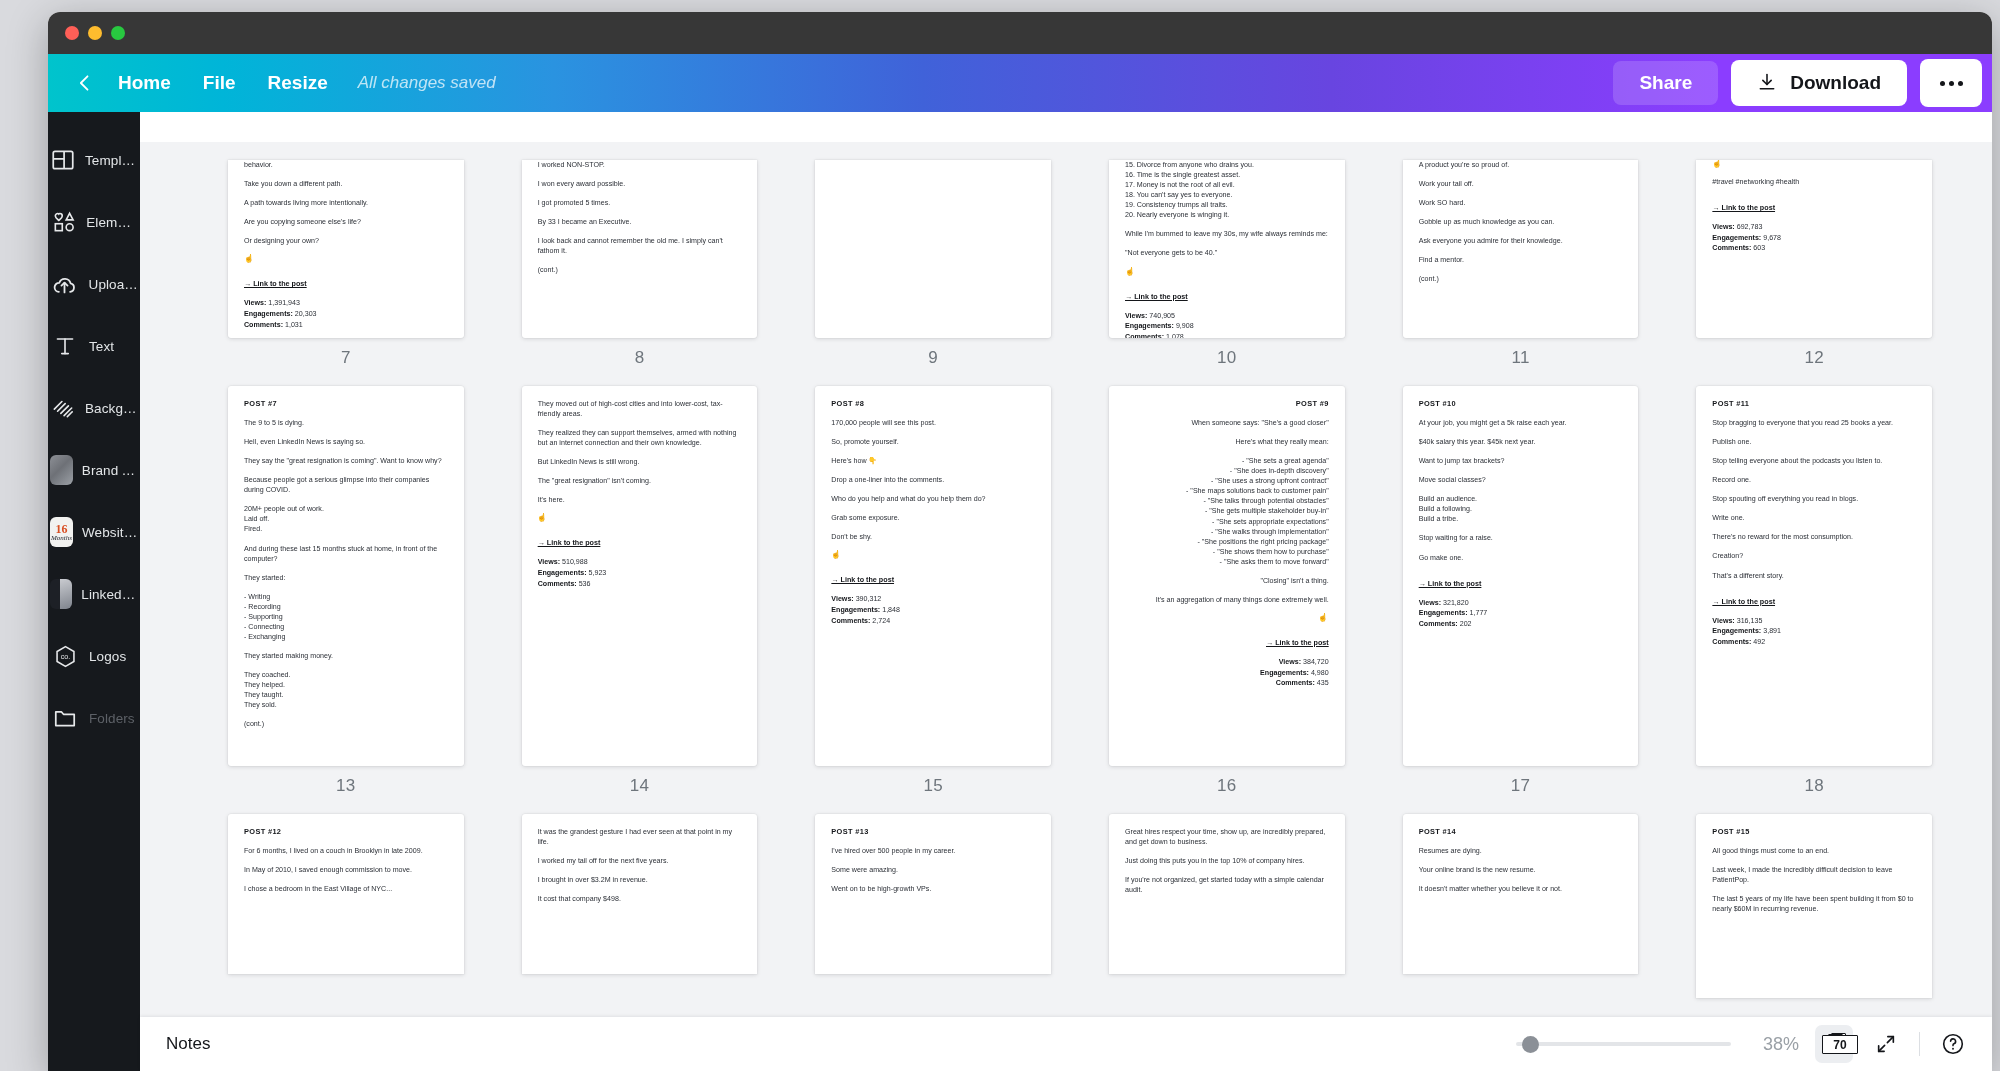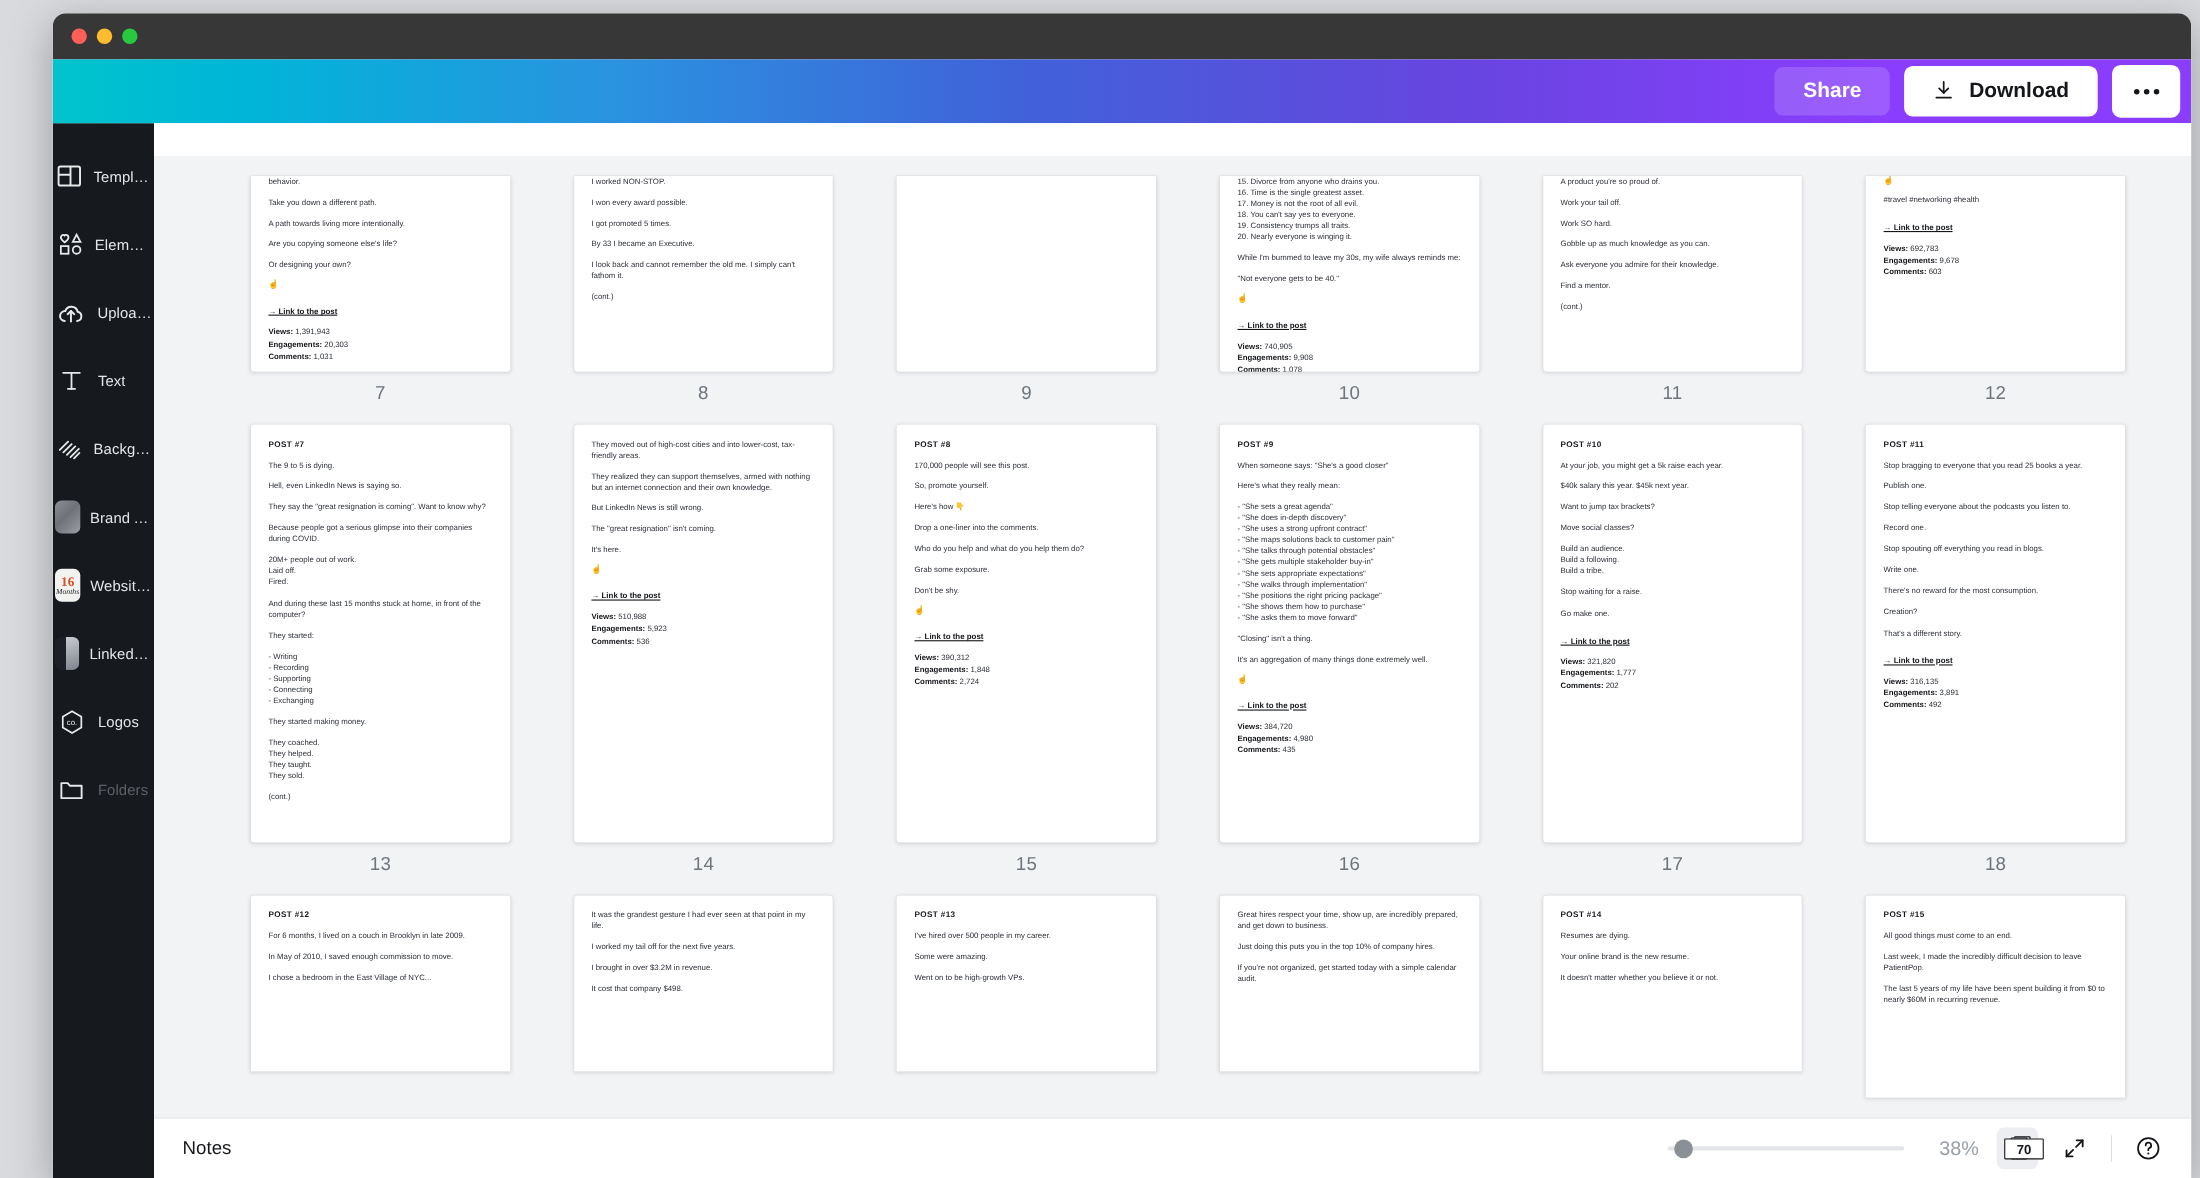--- a/index.html
+++ b/index.html
@@ -274,20 +274,31 @@
 <div id="desktop">
   <div id="app-window">
 
     <div id="titlebar">
       <span class="traffic t-red"></span>
       <span class="traffic t-yellow"></span>
       <span class="traffic t-green"></span>
     </div>
 
     <div id="topbar">
+      <div class="tb-left">
+        <span class="tb-chev">
+          <svg width="20" height="20" viewBox="0 0 24 24" fill="none" stroke="#fff" stroke-width="2.2" stroke-linecap="round" stroke-linejoin="round">
+            <polyline points="15 4 7 12 15 20"></polyline>
+          </svg>
+        </span>
+        <span class="tb-item">Home</span>
+        <span class="tb-item">File</span>
+        <span class="tb-item">Resize</span>
+        <span class="tb-saved">All changes saved</span>
+      </div>
 
 
       <div class="tb-right">
         <button class="btn-share">Share</button>
         <button class="btn-download">
           <span style="display:flex">
             <svg width="20" height="20" viewBox="0 0 24 24" fill="none" stroke="#14161a" stroke-width="1.9" stroke-linecap="round" stroke-linejoin="round">
               <line x1="12" y1="3" x2="12" y2="15"></line>
               <polyline points="7 10 12 15 17 10"></polyline>
               <line x1="4" y1="20" x2="20" y2="20"></line>
@@ -552,21 +563,21 @@
                   <div><span class="pg-link">→ Link to the post</span></div>
                   <div class="pg-stat">
                     <div><b>Views: </b>390,312</div>
                     <div><b>Engagements: </b>1,848</div>
                     <div><b>Comments: </b>2,724</div>
                   </div>
                 </div>
                 <div class="page-num">15</div>
               </div>
               <div class="page-cell">
-                <div class="page-card" style="height: 380px; padding: 13px 16px 10px;">
+                <div class="page-card" style="height: 380px; padding: 13px 16px 10px; text-align: right;">
                   <div class="pg-h">POST #9</div>
                   <div class="pg-p">When someone says: "She's a good closer"</div>
                   <div class="pg-p">Here's what they really mean:</div>
                   <div class="pg-p tight">- "She sets a great agenda"</div>
                   <div class="pg-p tight">- "She does in-depth discovery"</div>
                   <div class="pg-p tight">- "She uses a strong upfront contract"</div>
                   <div class="pg-p tight">- "She maps solutions back to customer pain"</div>
                   <div class="pg-p tight">- "She talks through potential obstacles"</div>
                   <div class="pg-p tight">- "She gets multiple stakeholder buy-in"</div>
                   <div class="pg-p tight">- "She sets appropriate expectations"</div>

